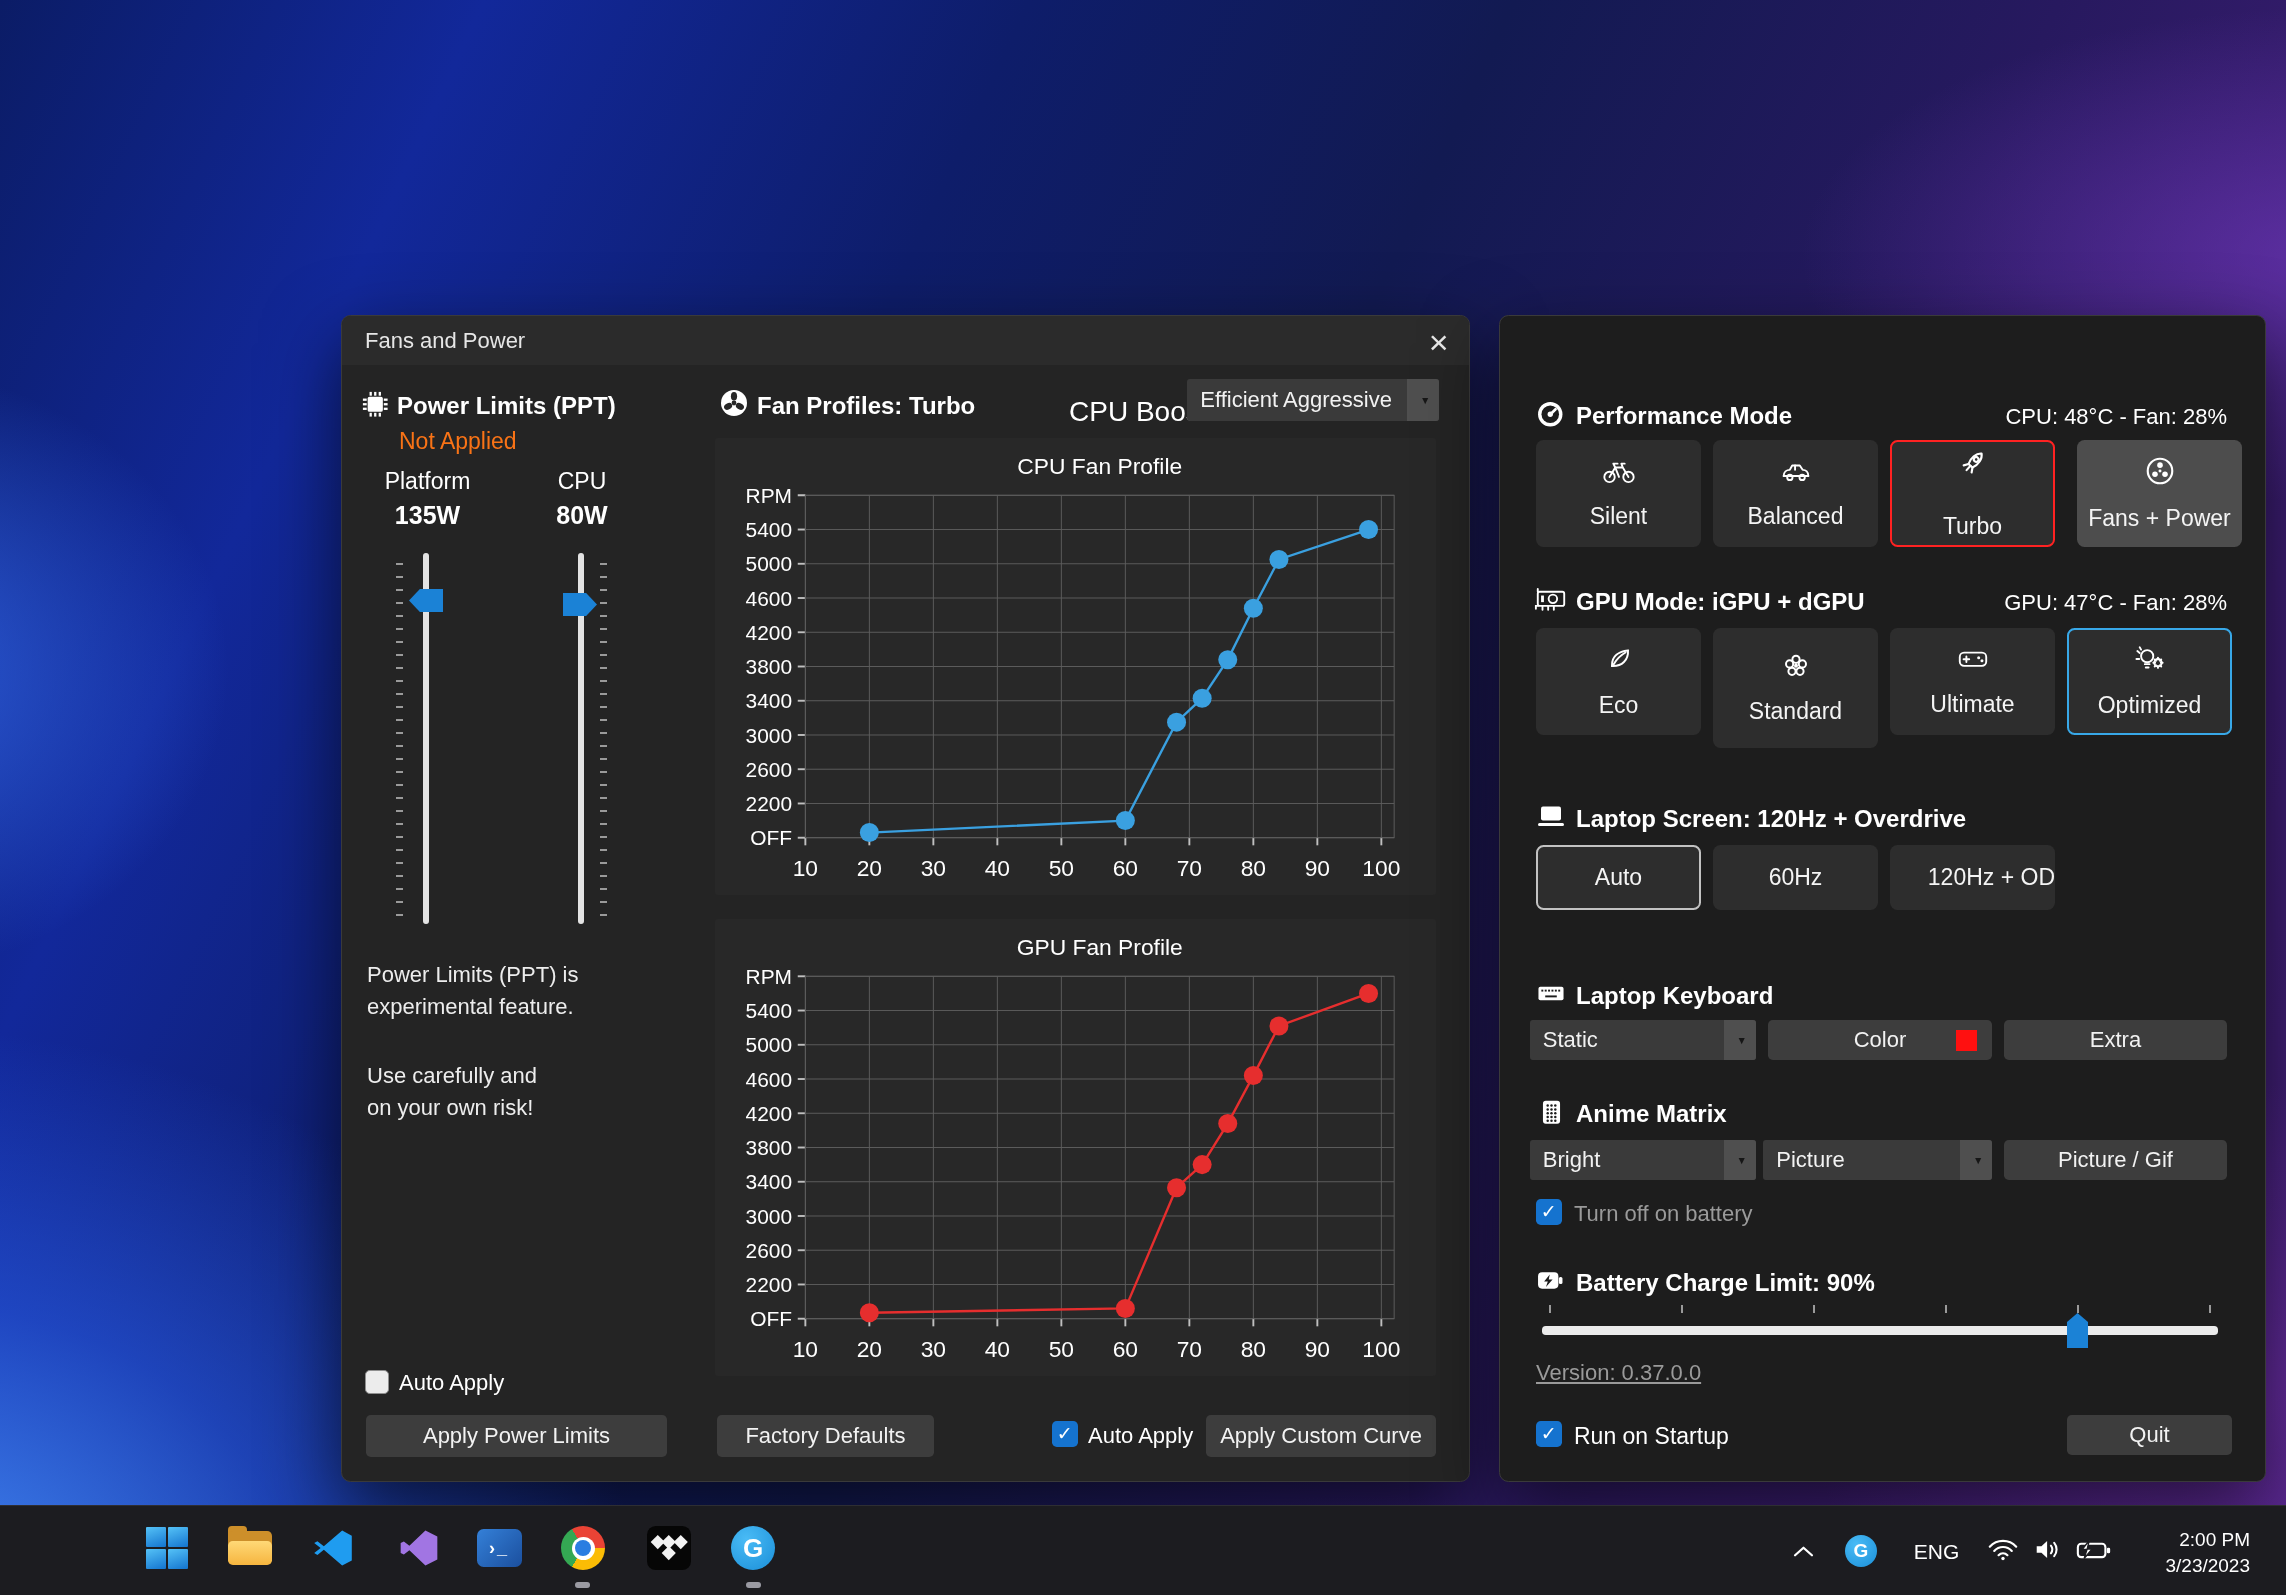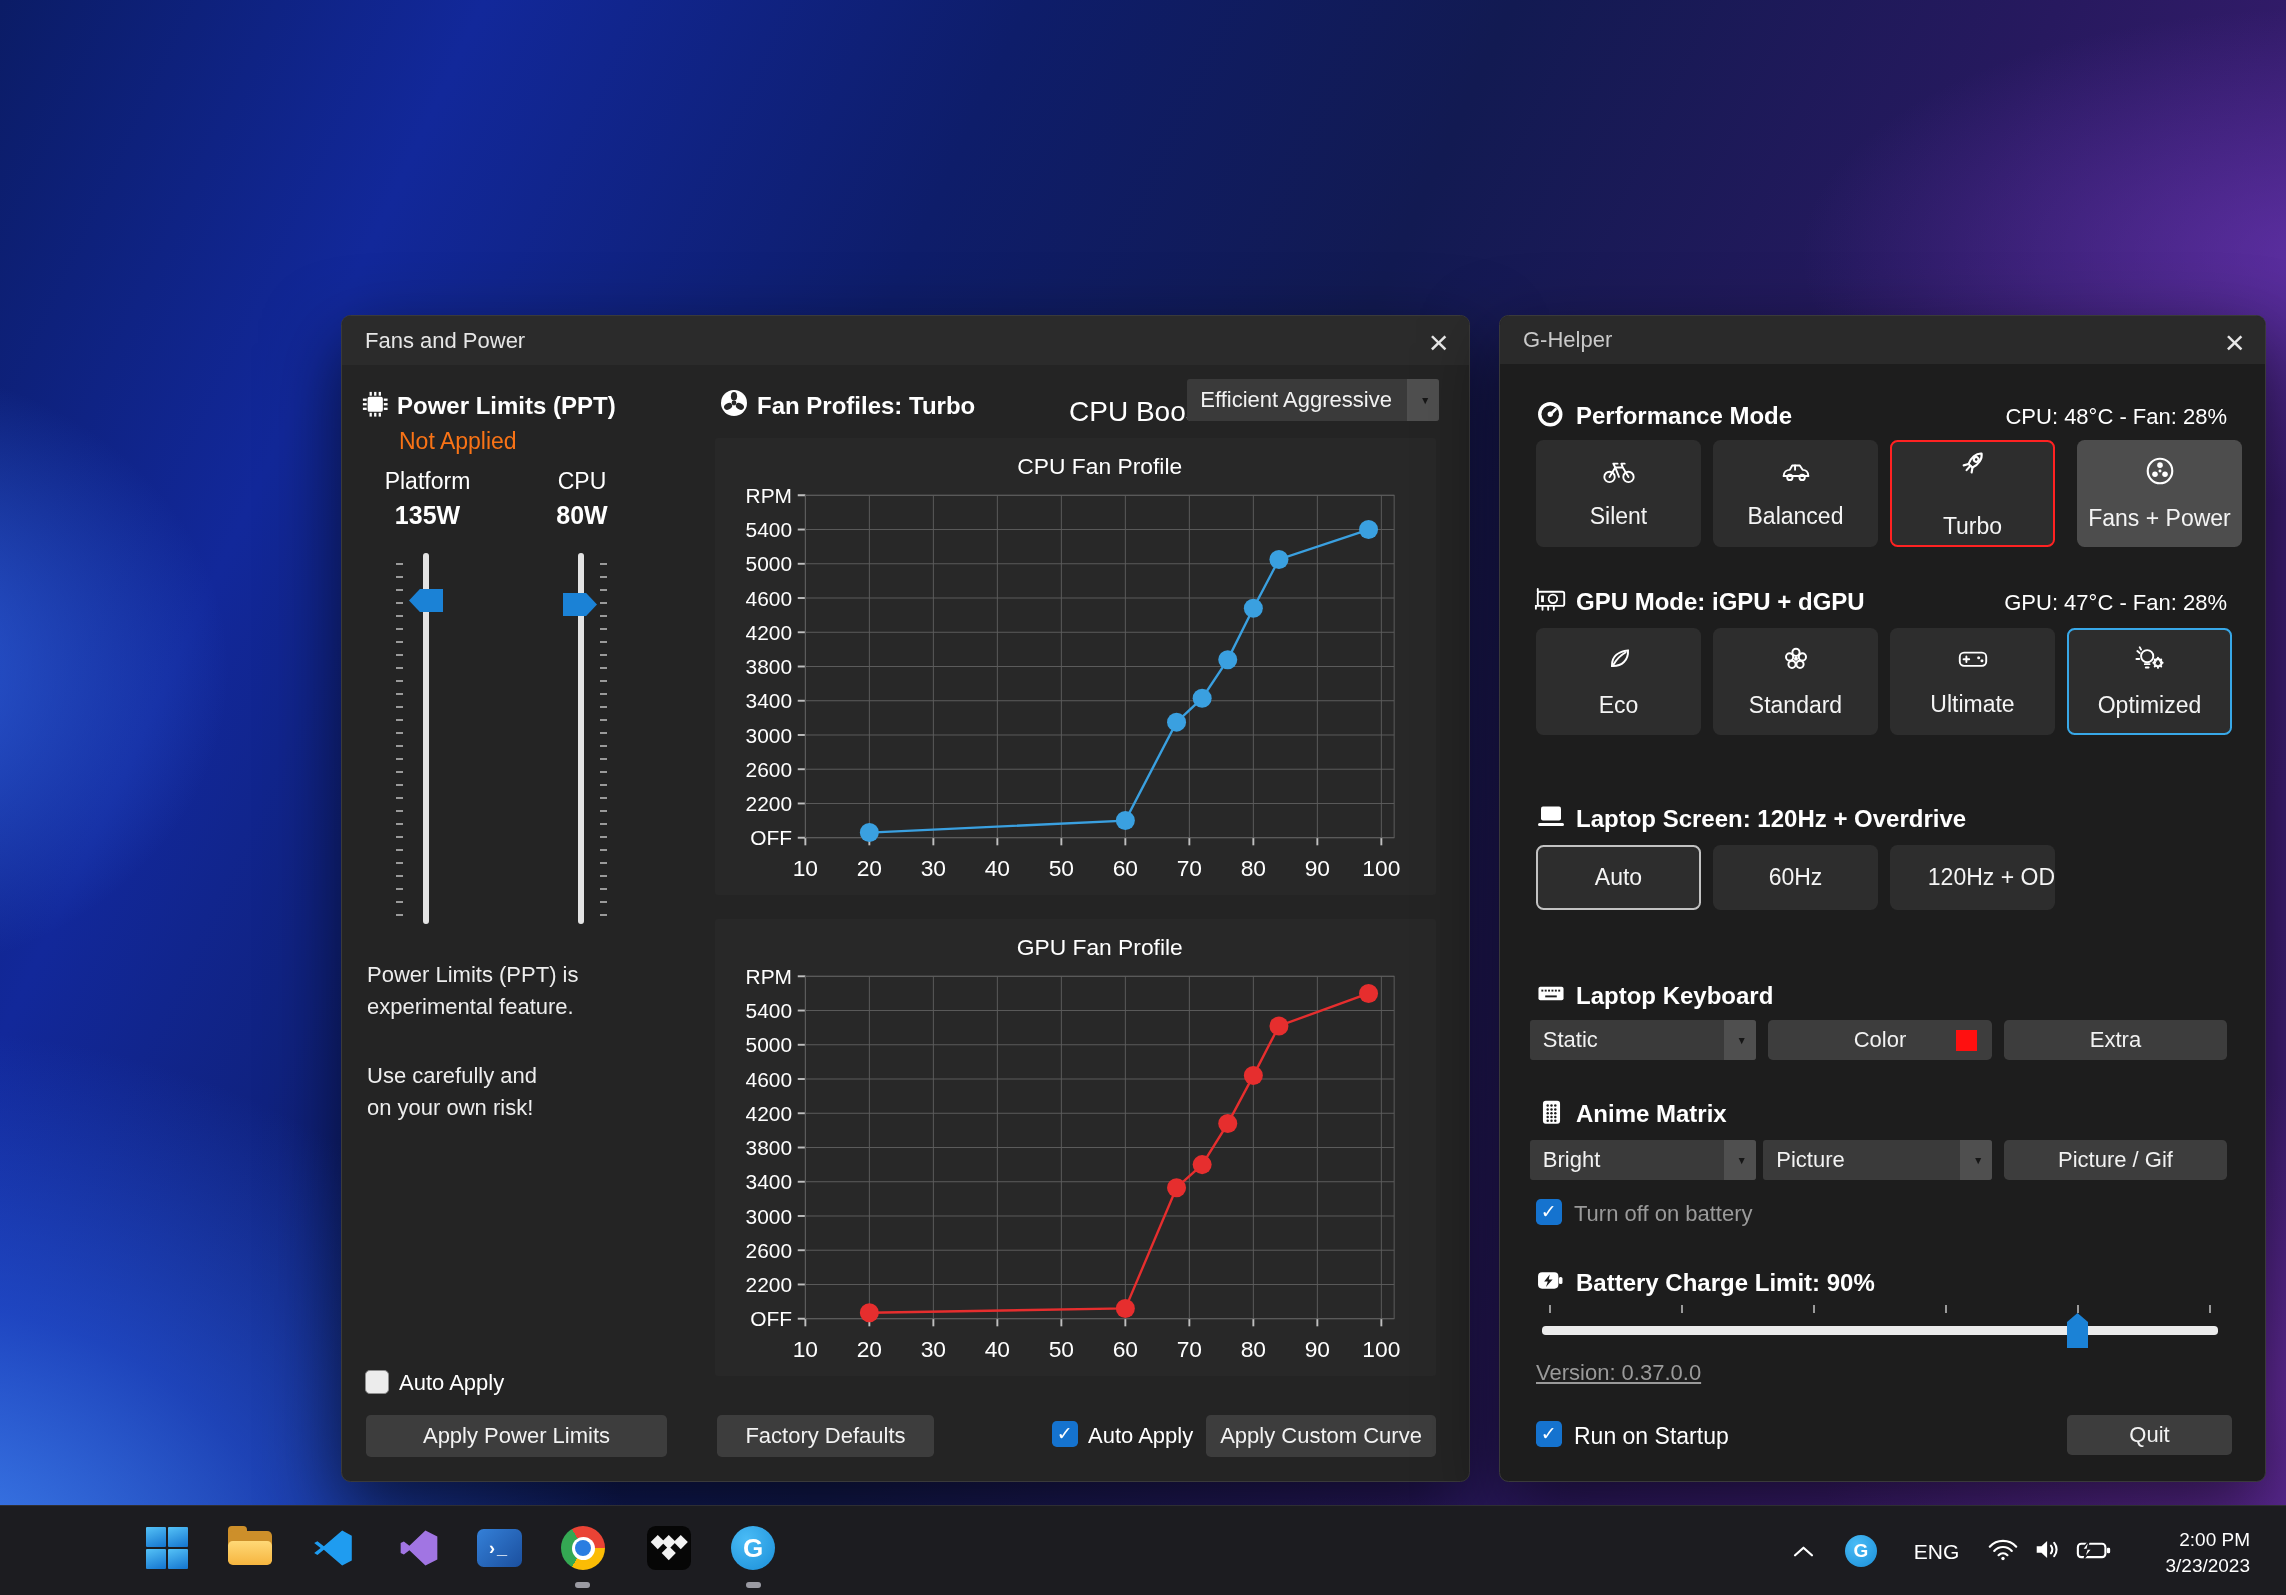--- a/index.html
+++ b/index.html
@@ -305,24 +305,20 @@
           <circle cx="687.0869565217391" cy="78" r="10" fill="#e62e2e"></circle>
         </svg></div>
 
     <div class="btn" style="left:375px;top:1099px;width:217px;height:42px;">Factory Defaults</div>
     <span class="cb on" style="left:710px;top:1105px;"></span>
     <span class="cblab" style="left:746px;top:1107px;">Auto Apply</span>
     <div class="btn" style="left:864px;top:1099px;width:230px;height:42px;">Apply Custom Curve</div>
   </div>
 
   <div class="win" style="left:1499px;top:315px;width:767px;height:1167px;background:#1d1d1d;">
-    <div class="titlebar" style="height:48px;background:#2a2a2a;">
-      <span class="t" style="color:#c9c9c9;line-height:48px;">G-Helper</span>
-      <span class="close-x"></span>
-    </div>
 
     <span class="hdr-ic" style="left:36px;top:84px;">
       <svg width="28.5" height="28.5" viewBox="0 0 28 28">
           <circle cx="14" cy="14" r="12" fill="#fff"></circle>
           <circle cx="14" cy="14" r="8.6" fill="#1d1d1d"></circle>
         <rect x="12.9" y="5.5" width="2.6" height="10" rx="1.3" fill="#fff" transform="rotate(45 14 14)"></rect>
           <circle cx="14" cy="14" r="2.6" fill="#fff"></circle>
         </svg>
     </span>
     <span class="hdr" style="left:76px;top:86px;">Performance Mode</span>
@@ -391,21 +387,21 @@
 
     <div class="mode" style="left:36px;top:312px;height:107px;">
       <span>
         <svg width="30" height="30" viewBox="0 0 30 30" fill="none" stroke="#fff" stroke-width="2" stroke-linecap="round">
           <path d="M8 22 C7.5 12 15 7.5 24 6.5 C24.5 16 18 22.5 8 22 Z"></path>
             <path d="M9.5 20.5 C13 14.5 17 11 21.5 8.5"></path>
           </svg>
       </span>
       <span>Eco</span>
     </div>
-    <div class="mode" style="left:213px;top:312px;height:107px;">
+    <div class="mode" style="left:213px;top:312px;height:120px;">
       <span>
         <svg width="30" height="30" viewBox="0 0 30 30" fill="none" stroke="#fff" stroke-width="2">
           <circle cx="15" cy="8.3" r="3.6"></circle>
             <circle cx="21.4" cy="12.9" r="3.6"></circle>
             <circle cx="19" cy="20.3" r="3.6"></circle>
             <circle cx="11" cy="20.3" r="3.6"></circle>
             <circle cx="8.6" cy="12.9" r="3.6"></circle>
             <circle cx="15" cy="14.8" r="2" fill="#fff" stroke="none"></circle>
           </svg>
       </span>

